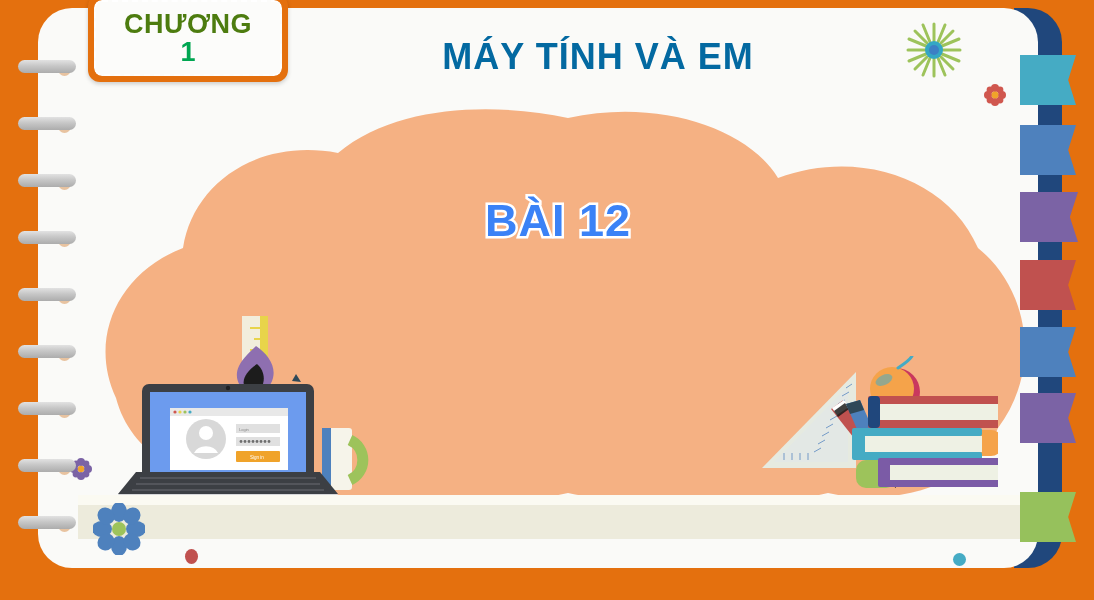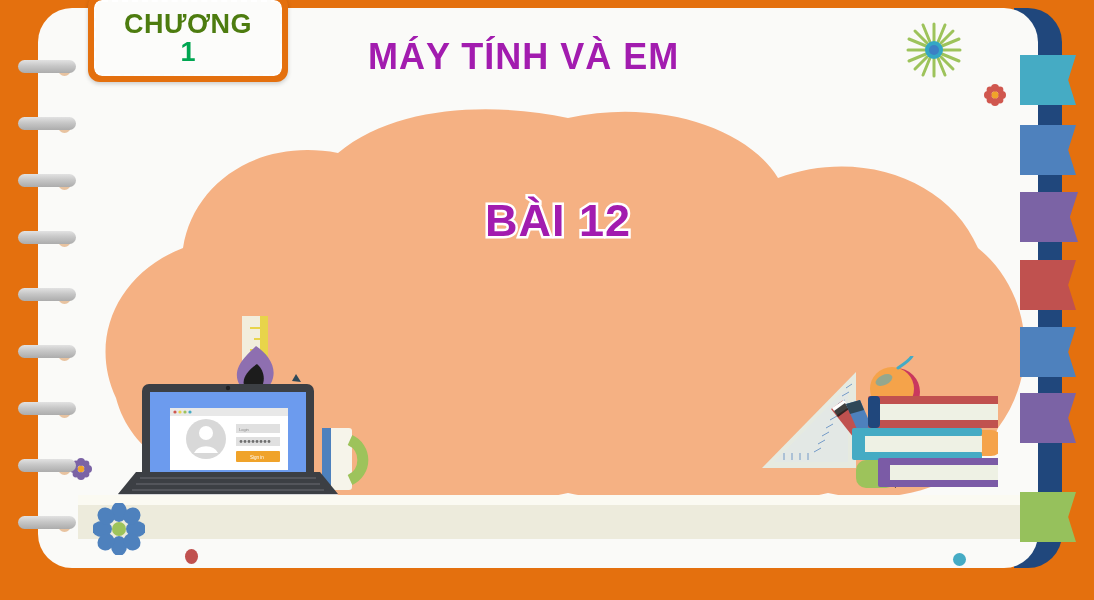--- a/index.html
+++ b/index.html
@@ -49,31 +49,31 @@
   }
   .chapter-word{
     color:#4d7c0f;font-weight:bold;font-size:27px;letter-spacing:.5px;line-height:1.05;
   }
   .chapter-num{
     color:#00A651;font-weight:bold;font-size:27px;line-height:1.05;
   }
 
   
   .slide-title{
-    position:absolute;left:330px;top:28px;width:460px;
-    color:#a21caf;font-weight:bold;font-size:36px;letter-spacing:1px;
+    position:absolute;left:330px;top:28px;width:460px;text-align:center;
+    color:#0369a1;font-weight:bold;font-size:36px;letter-spacing:1px;
   }
 
   
   .cloud{position:absolute;left:60px;top:100px;width:940px;height:400px;}
 
   
   .main-title{
     position:absolute;left:250px;top:182px;width:540px;text-align:center;
-    font-size:45px;font-weight:bold;line-height:1.38;color:#a21caf;
+    font-size:45px;font-weight:bold;line-height:1.38;color:#3b82f6;
     -webkit-text-stroke:5px #FFFFFF;paint-order:stroke fill;
     letter-spacing:1px;
   }
   .main-title .l1{display:block;}
   .main-title .l2{display:block;}
 
   
   .desk-top{position:absolute;left:40px;top:497px;width:960px;height:34px;background:#EDEBDC;}
   .desk-top2{position:absolute;left:40px;top:487px;width:960px;height:11px;background:#FBFAF2;}
 

